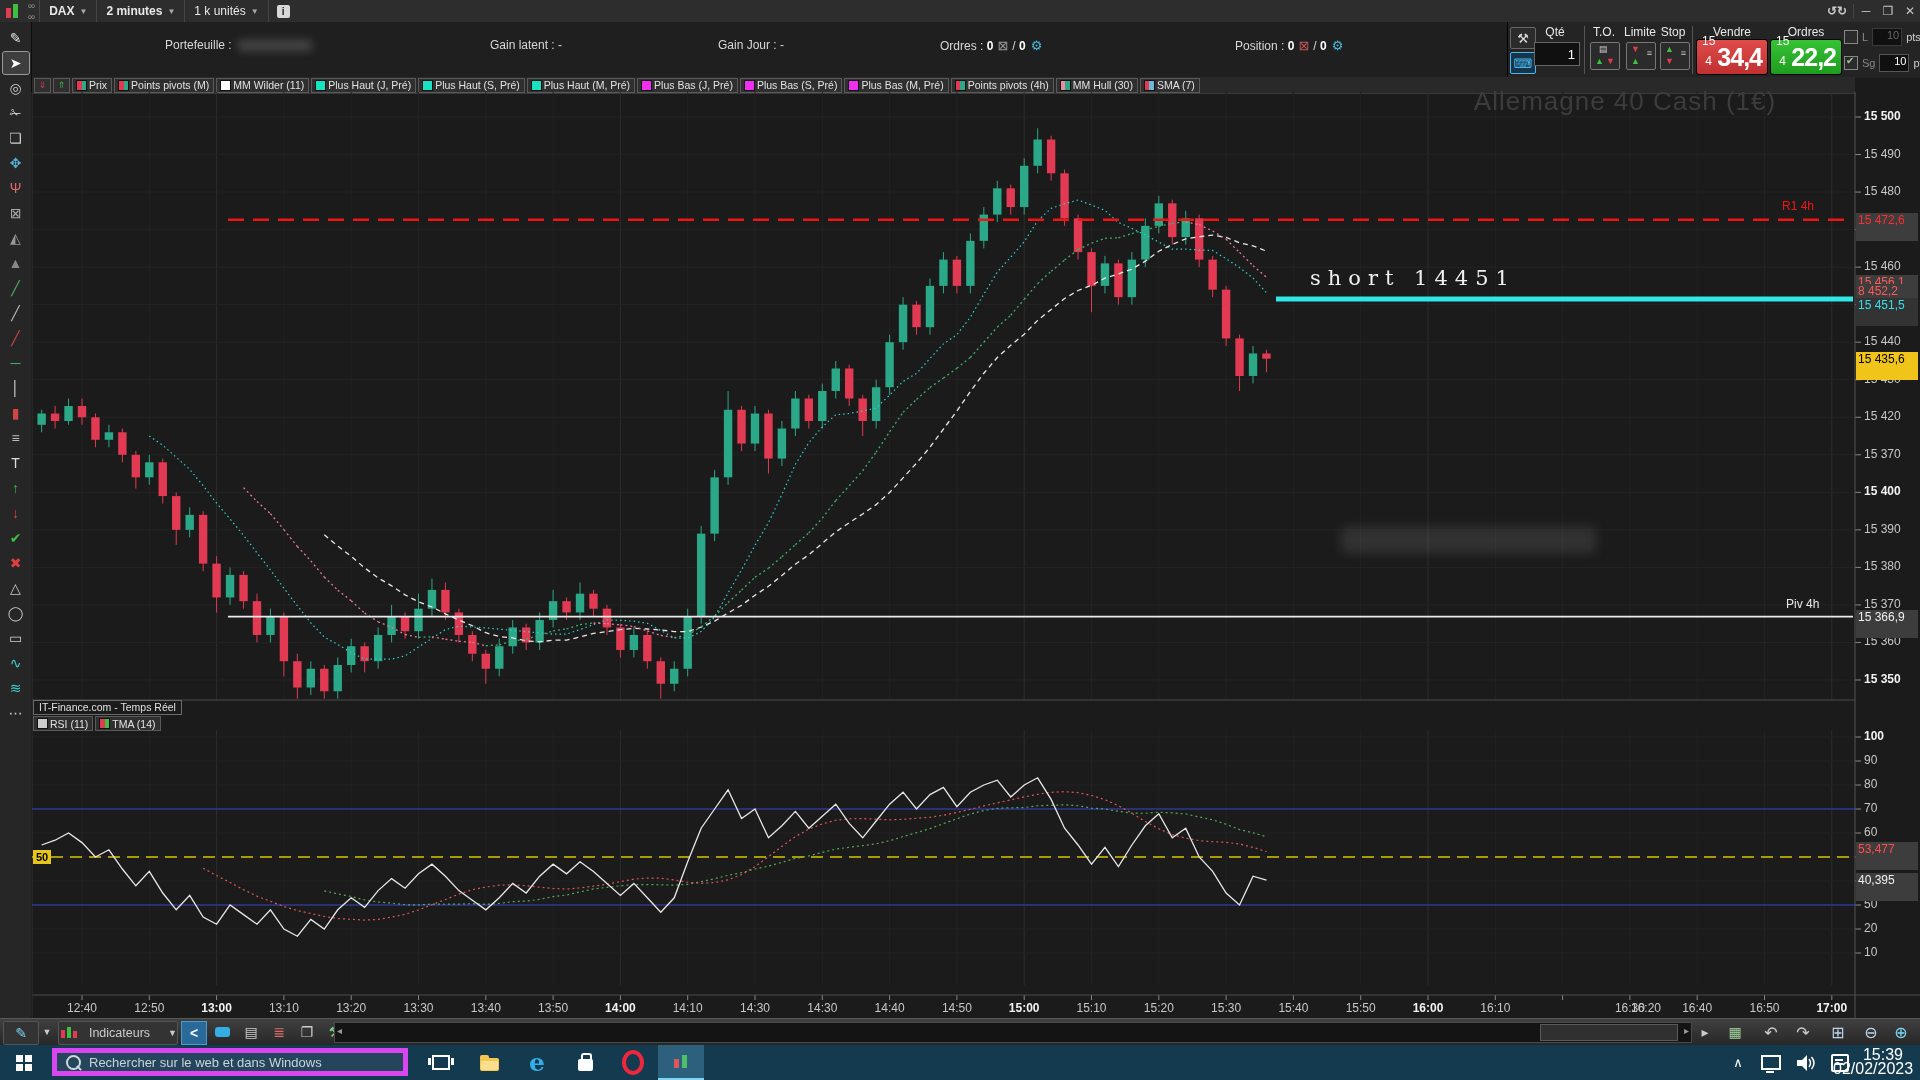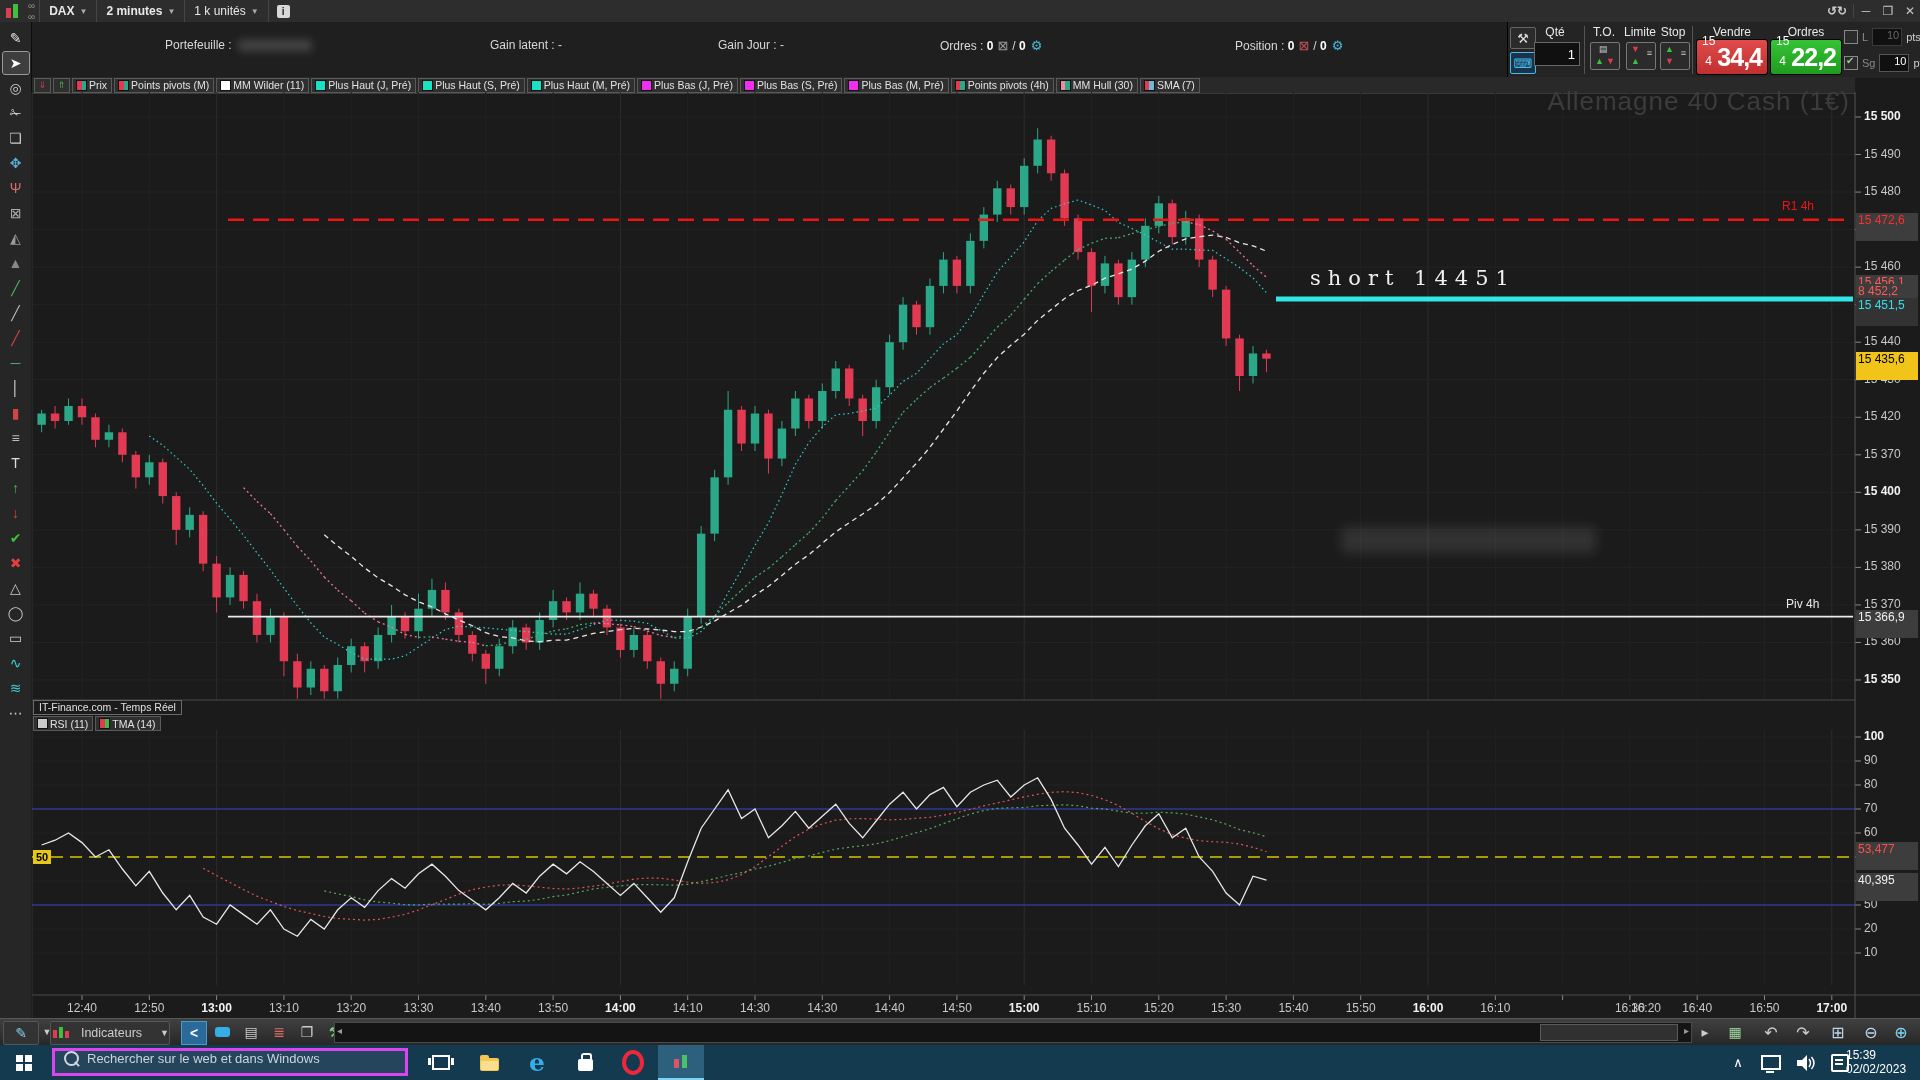--- a/index.html
+++ b/index.html
@@ -52,21 +52,21 @@
   .ptsbox.dim{color:#666;border-color:#3a3a3a}
   
   #legendrow{position:absolute;left:32px;top:77px;right:65px;height:16px;background:#292929;border-bottom:1px solid #3a3a3a;display:flex;align-items:center;gap:2px;padding-left:2px;font-size:10.5px;overflow:hidden}
   .chip{display:inline-flex;align-items:center;gap:3px;padding:0 4px;height:13px;background:#2f2f2f;border:1px solid #5a5a5a;color:#e2e2e2;white-space:nowrap}
   .sw{width:9px;height:9px;display:inline-flex;outline:1px solid #111}
   .sw i{flex:1}
   .ldbtn{width:15px;height:13px;border:1px solid #5a5a5a;background:#2f2f2f;font-size:9px;line-height:12px;text-align:center}
   #rsilegend{position:absolute;left:33px;top:716px;display:flex;gap:2px;font-size:10.5px}
   #branding{position:absolute;left:33px;top:700px;height:13px;padding:0 5px;border:1px solid #6a6a6a;color:#e0e0e0;font-size:10.5px;line-height:13px;background:#1b1b1b;white-space:nowrap}
   
-  #watermark{position:absolute;left:1400px;top:86px;width:450px;text-align:right;font-size:26px;color:#3c3c3c;letter-spacing:1px}
+  #watermark{position:absolute;left:1400px;top:86px;width:450px;text-align:center;font-size:26px;color:#3c3c3c;letter-spacing:1px}
   #shortlab{position:absolute;left:1310px;top:266px;font-family:"DejaVu Serif",serif;font-size:21px;color:#f0f0f0;letter-spacing:7px}
   #r1lab{position:absolute;left:1782px;top:199px;color:#f01515;font-size:12px}
   #pivlab{position:absolute;left:1786px;top:597px;color:#e8e8e8;font-size:12px}
   .ptick{position:absolute;left:1864px;width:54px;font-size:12px;color:#c8c8c8;white-space:nowrap}
   .ptick.b{font-weight:bold;color:#f2f2f2}
   .ttick{position:absolute;top:1001px;width:44px;text-align:center;font-size:12px;color:#c8c8c8}
   .ttick.b{font-weight:bold;color:#f2f2f2}
   .plabel{position:absolute;left:1856px;width:60px;height:28px;font-size:12px;line-height:14px;padding-left:2px;white-space:nowrap}
   #rsi50{position:absolute;left:33px;width:18px;height:14px;background:#e6c619;color:#000;font-size:11px;font-weight:bold;text-align:center;line-height:14px}
   .redact{position:absolute;background:rgba(205,205,205,.13);filter:blur(6px);border-radius:4px}
@@ -82,21 +82,21 @@
   .minicandles .c{left:14px;top:6px;height:7px;background:#e23a52}
   .bubble{width:15px;height:10px;background:#35aee8;border-radius:3px;position:relative}
   .bubble:after{content:"";position:absolute;left:3px;bottom:-4px;border:4px solid transparent;border-top-color:#35aee8;border-left-width:2px;border-right-width:2px}
   #scrolltrack{position:absolute;left:334px;top:3px;width:1356px;height:19px;background:#141414;border:1px solid #4a4a4a}
   #scrollthumb{position:absolute;left:1205px;top:1px;width:136px;height:15px;background:#303030;border:1px solid #5a5a5a}
   
   #taskbar{position:absolute;left:0;top:1045px;width:1920px;height:35px;background:#143a50}
   #startbtn{position:absolute;left:0;top:0;width:48px;height:35px;display:flex;align-items:center;justify-content:center}
   .winlogo{display:grid;grid-template-columns:7px 7px;grid-template-rows:7px 7px;gap:2px}
   .winlogo i{background:#fff}
-  #searchbox{position:absolute;left:52px;top:3px;width:356px;height:28px;background:#25455c;border:3px solid #d946ef;display:flex;align-items:flex-start;gap:8px;padding:0 9px;box-sizing:border-box;color:#c9d4dc;font-size:13px}
+  #searchbox{position:absolute;left:52px;top:3px;width:356px;height:28px;background:#25455c;border:5px solid #d946ef;display:flex;align-items:center;gap:8px;padding:0 9px;box-sizing:border-box;color:#c9d4dc;font-size:13px}
   .mag{width:11px;height:11px;border:2px solid #cfd8dc;border-radius:50%;position:relative;flex:none}
   .mag:after{content:"";position:absolute;width:2px;height:6px;background:#cfd8dc;transform:rotate(-45deg);left:10px;top:8px}
   .tkico{position:absolute;top:0;width:46px;height:35px;display:flex;align-items:center;justify-content:center}
   .tkico.active{background:rgba(90,170,210,.35);box-shadow:inset 0 -2px 0 #7fd4f0}
   .tview{width:14px;height:11px;border:2px solid #fff;position:relative}
   .tview:before{content:"";position:absolute;left:-6px;top:1px;width:3px;height:7px;background:#fff}
   .tview:after{content:"";position:absolute;right:-6px;top:1px;width:3px;height:7px;background:#fff}
   .folder{width:19px;height:13px;background:#f6c652;border-radius:2px;position:relative;margin-top:3px}
   .folder:before{content:"";position:absolute;top:-3px;left:0;width:9px;height:4px;background:#f6c652;border-radius:2px 2px 0 0}
   .folder:after{content:"";position:absolute;left:1px;top:3px;right:1px;bottom:1px;background:#fadf8e;border-radius:1px}
@@ -105,21 +105,21 @@
   .bag:before{content:"";position:absolute;top:-6px;left:3px;width:7px;height:6px;border:2px solid #fff;border-bottom:none;border-radius:3px 3px 0 0}
   .opera{width:14px;height:17px;border:4px solid #f0273c;border-radius:50%}
   .cdl2{position:relative;width:18px;height:18px}
   .cdl2 i{position:absolute;width:5px}
   .cdl2 .r{left:2px;top:5px;height:9px;background:#e05560}
   .cdl2 .g{left:10px;top:1px;height:13px;background:#4fc06a}
   .net{width:16px;height:11px;border:2px solid #fff;position:relative}
   .net:after{content:"";position:absolute;left:3px;bottom:-5px;width:8px;height:2px;background:#fff}
   .action{width:14px;height:14px;border:2px solid #fff;border-radius:2px;position:relative}
   .action:after{content:"";position:absolute;left:2px;top:3px;width:8px;height:2px;background:#fff;box-shadow:0 4px 0 #fff}
-  #clock{position:absolute;right:4px;top:3px;width:70px;text-align:left;color:#fff;font-size:12px;line-height:14px}
+  #clock{position:absolute;right:17px;top:3px;width:70px;text-align:right;color:#fff;font-size:16px;line-height:14px}
   .chev{color:#fff;font-size:13px}
 </style>
 </head>
 <body>
 
 <div id="app">
 
   <div id="titlebar">
     <span class="applogo">
         <i class="r"></i>
@@ -830,21 +830,21 @@
       <div class="plabel" style="top:351.71445199999863px;background:#f0c419;color:#000000">15 435,6</div>
       <div class="plabel" style="top:609.5682230000014px;background:#3d3d3d;color:#f0f0f0">15 366,9</div>
       <div class="plabel" style="top:841.6552px;background:#3d3d3d;color:#ff4d4d">53,477</div>
       <div class="plabel" style="top:873.052px;background:#3d3d3d;color:#f0f0f0">40,395</div>
       <div id="rsi50" style="top: 850px;">50</div>
     </div>
 
   <div id="bottombar">
     <span class="bb btn" style="left:3px;width:34px;color:#7fd4f0">✎</span>
     <span class="bb" style="left:40px;width:14px;font-size:9px">▼</span>
-    <span class="bb btn" style="left:50px;width:118px;gap:18px">
+    <span class="bb btn" style="left:58px;width:118px;gap:18px">
       <span class="minicandles">
           <i class="a"></i>
           <i class="b"></i>
           <i class="c"></i>
         </span>
       <span style="font-size:12.5px">Indicateurs</span>
       <span style="font-size:9px">▼</span>
     </span>
     <span class="bb selblue" style="left:181px;width:24px;color:#fff;font-weight:bold">&lt;</span>
     <span class="bb" style="left:210px;width:24px">

